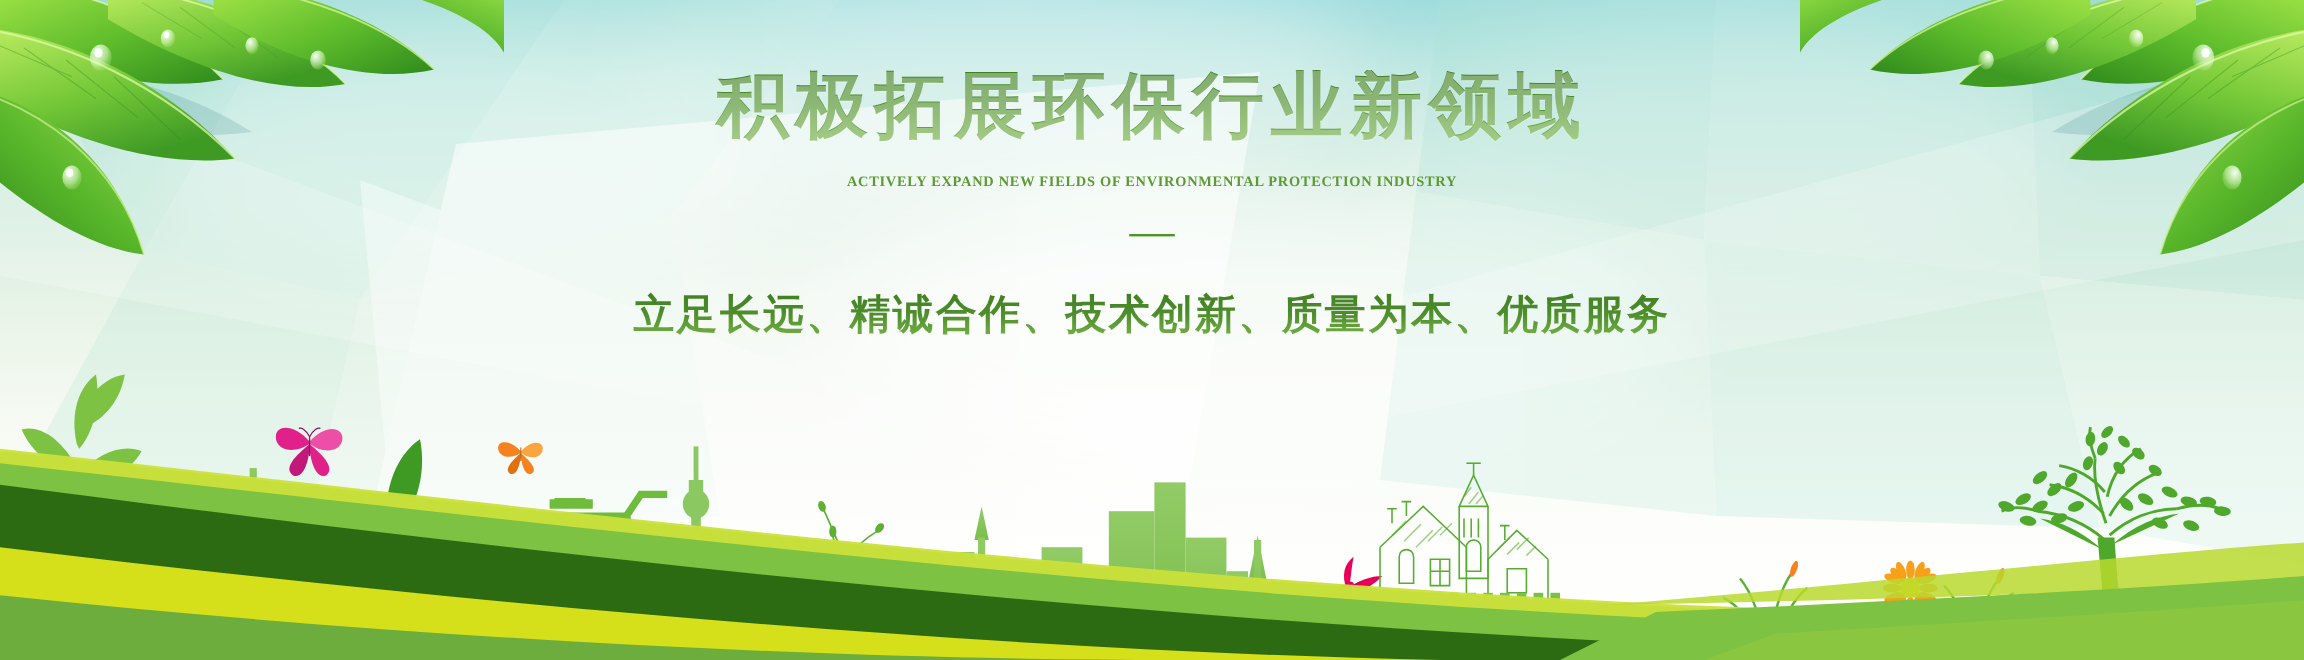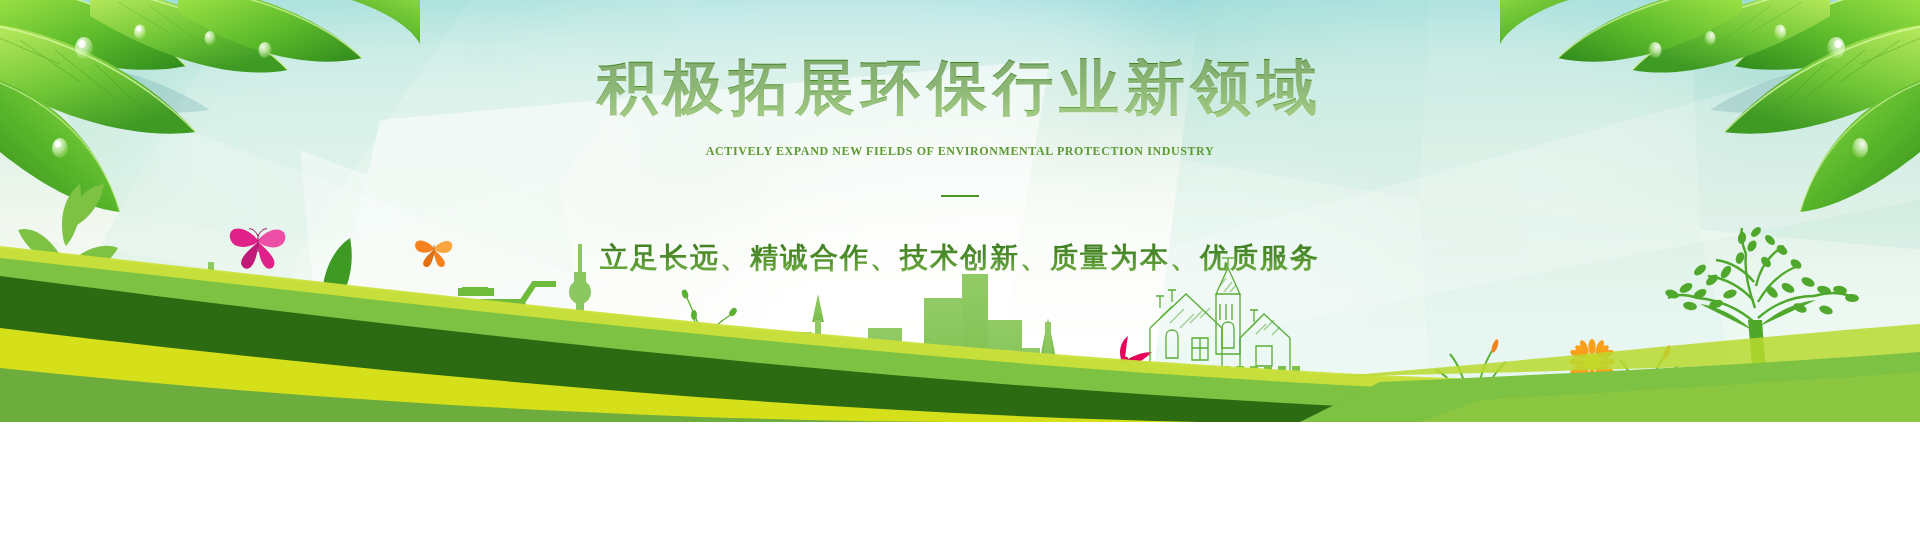--- a/index.html
+++ b/index.html
@@ -1,20 +1,20 @@
 <!DOCTYPE html>
 <html><head>
 <meta charset="utf-8">
 <style>
   html,body{margin:0;padding:0;background:#fff;}
   body{font-family:"Liberation Sans",sans-serif;}
 
   #banner{
     position:relative;
-    width:1920px;height:422px;
+    width:1920px;height:550px;
     overflow:hidden;
     background:linear-gradient(180deg,#9ddcdc 0%, #b6e4dc 12%, #d3ecde 30%, #e9f4e8 48%, #f6faf3 64%, #fdfefb 80%, #ffffff 100%);
   }
 
   
   .haze{position:absolute;border-radius:50%;filter:blur(40px);pointer-events:none;}
   .h1{left:120px;top:20px;width:520px;height:210px;background:rgba(255,255,255,.55);}
   .h2{left:520px;top:-30px;width:640px;height:200px;background:rgba(255,255,255,.42);}
   .h3{left:1150px;top:10px;width:560px;height:220px;background:rgba(255,255,255,.38);}
   .h4{left:700px;top:150px;width:700px;height:260px;background:rgba(255,255,255,.65);}
@@ -57,21 +57,21 @@
     white-space:nowrap;
   }
   .divider{
     width:38px;height:2px;
     background:#4c9425;
     margin:36px auto 0 auto;
   }
   .tagline{
     font-family:"Liberation Serif",serif;
     font-weight:bold;
-    font-size:28px;
+    font-size:34px;
     letter-spacing:2px;
     margin:42px 0 0 0;
     background:linear-gradient(180deg,#3d7c20 0%,#4f8e2c 50%,#7bb84b 100%);
     -webkit-background-clip:text;
     background-clip:text;
     color:#4f8e2c;
     -webkit-text-fill-color:transparent;
   }
 
   

